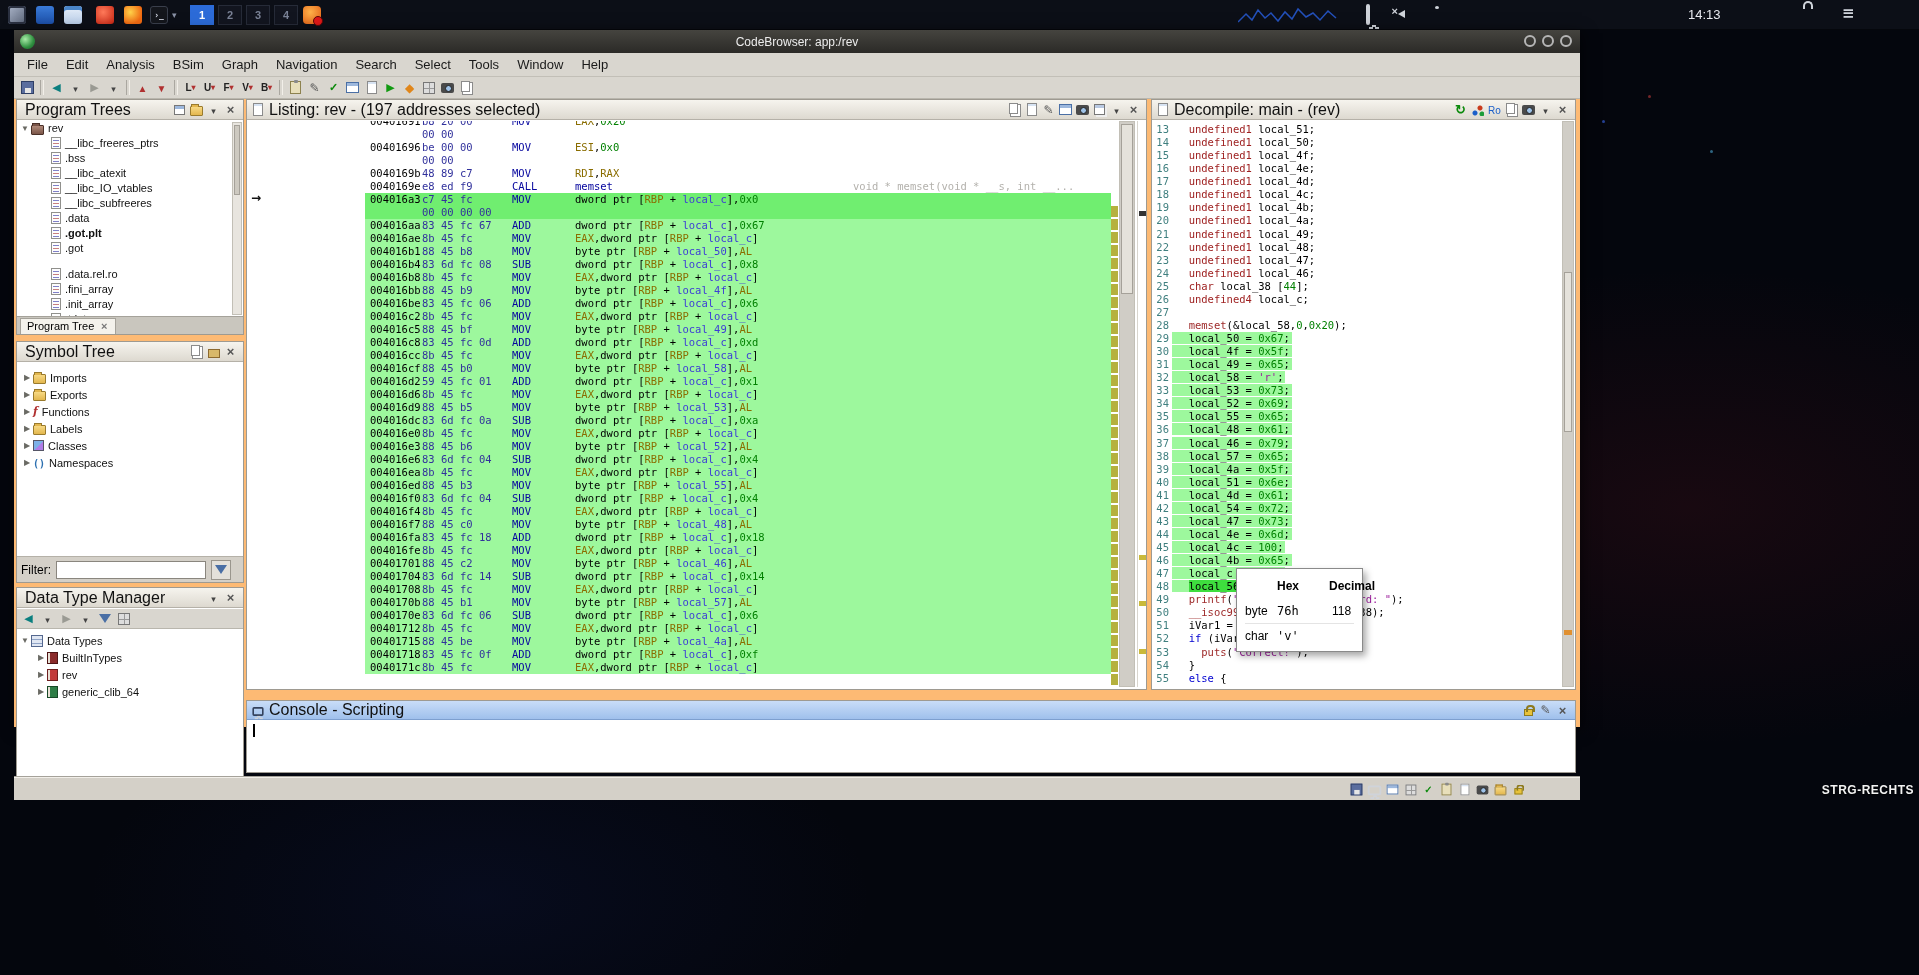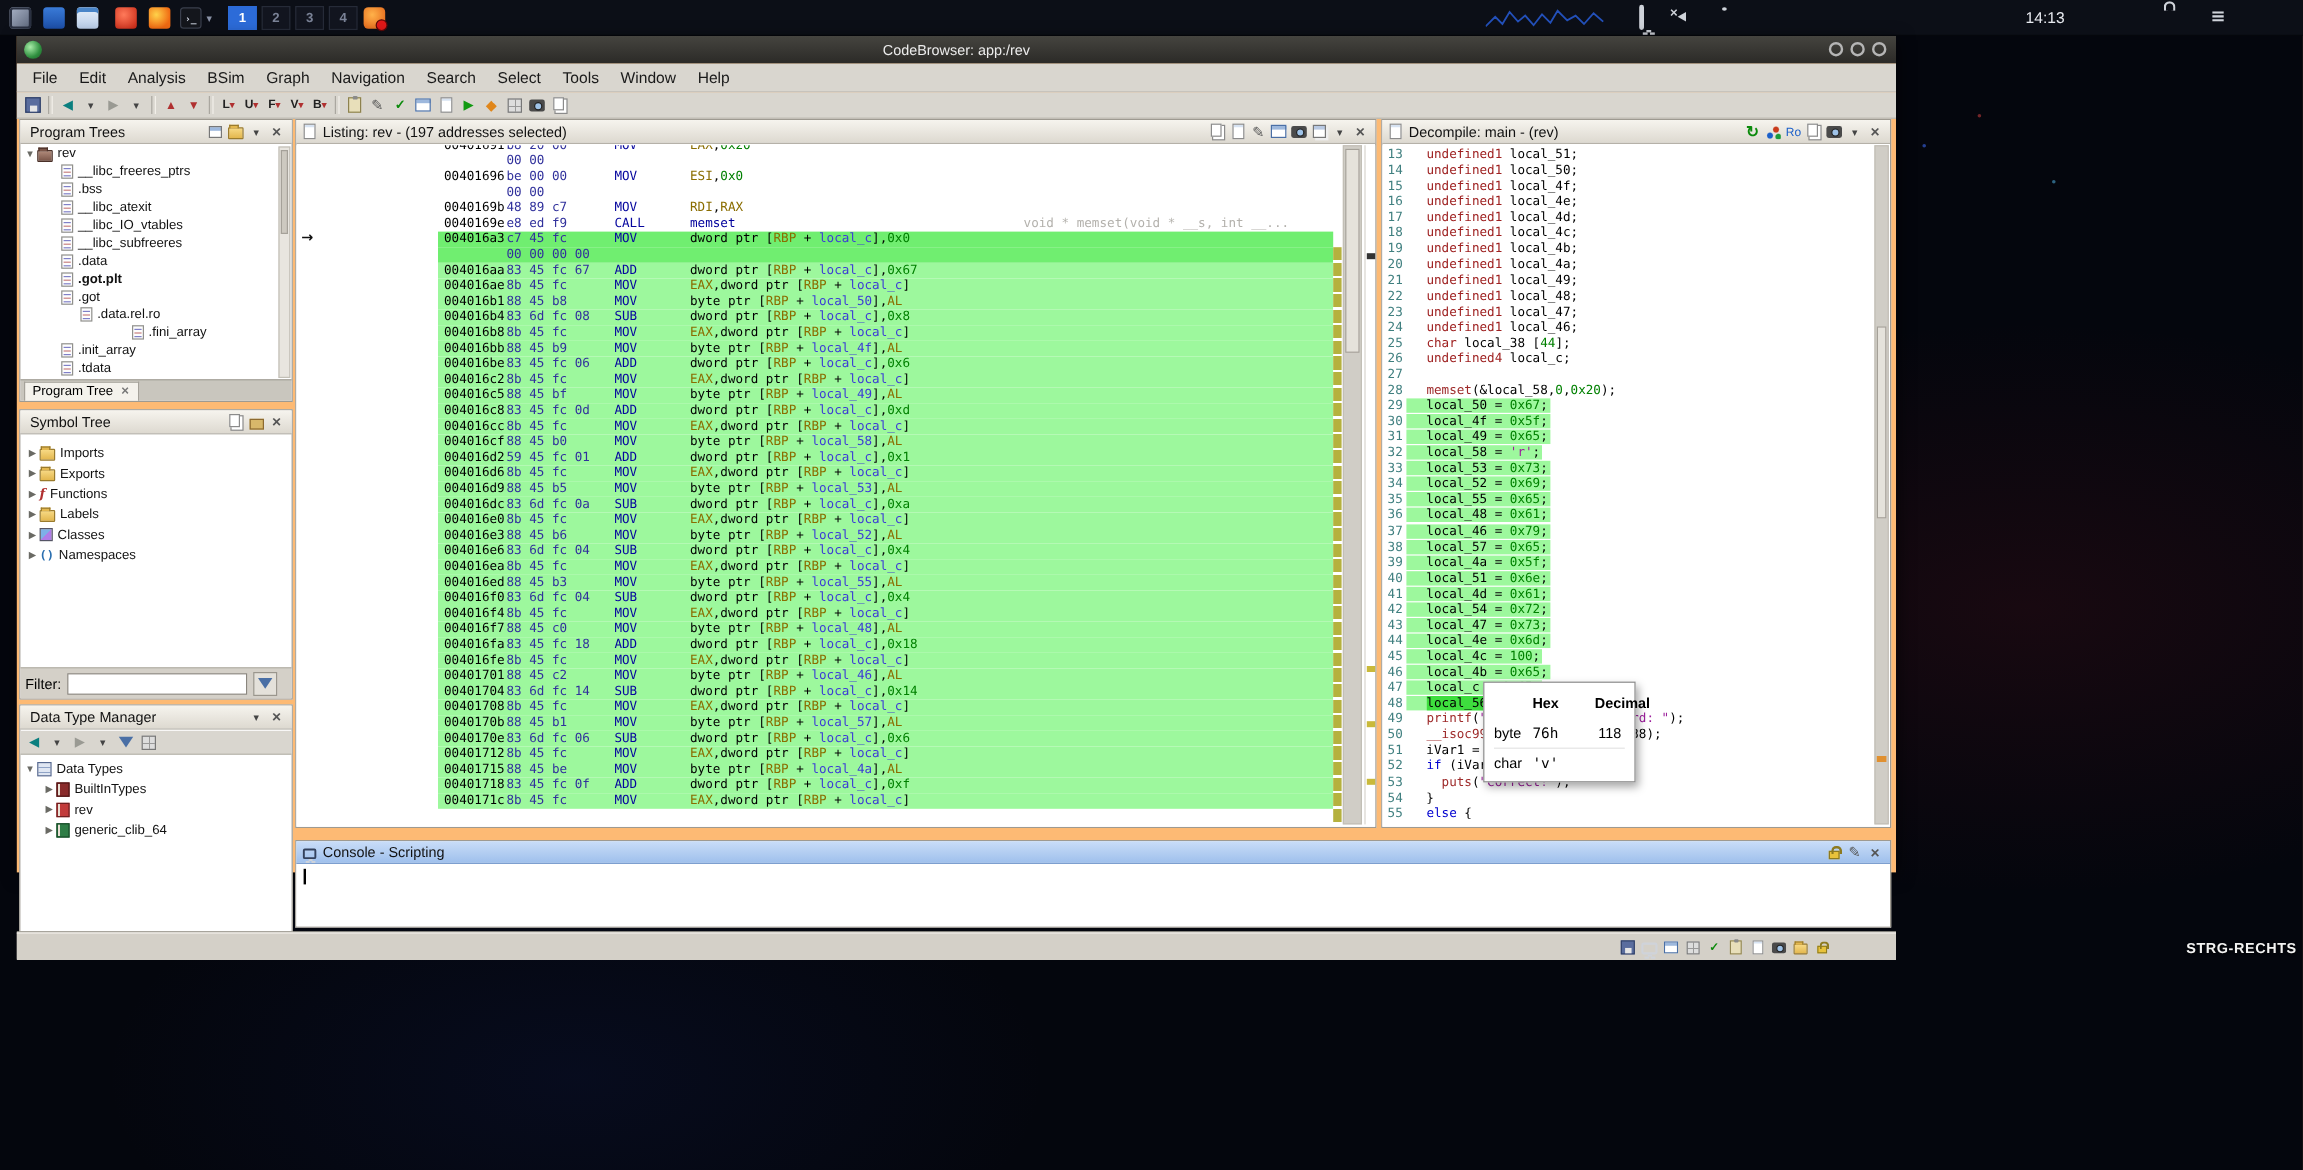--- a/index.html
+++ b/index.html
@@ -97,21 +97,21 @@
 .g-class{width:11px;height:11px;background:linear-gradient(135deg,#7db0e8 50%,#b07de8 50%);border:1px solid #556}
 .g-ns::before{content:"()";font:bold 10px "DejaVu Sans Mono",monospace;color:#2b6fb0}
 .g-stack{width:12px;height:12px;background:repeating-linear-gradient(#dfe6f2 0 3px,#8fa3c6 3px 4px);border:1px solid #55688f}
 .g-book-dark{width:11px;height:12px;background:#8a2b2b;border:1px solid #4e1515;box-shadow:inset 2px 0 0 #e9e1d6}
 .g-book-red{width:11px;height:12px;background:#c23a3a;border:1px solid #6e1f20;box-shadow:inset 2px 0 0 #e9e1d6}
 .g-book-green{width:11px;height:12px;background:#2e7d46;border:1px solid #174a27;box-shadow:inset 2px 0 0 #e9e1d6}
 .g-restore{width:11px;height:10px;border:1px solid #777;background:linear-gradient(#9db8dd,#9db8dd) 0 0/11px 3px no-repeat,#fff}
 
 
 .panel{position:absolute;background:#fff;border:1px solid #9e9a91}
-.phead{height:20px;background:linear-gradient(#f6f4ee,#ddd9d0);border-bottom:1px solid #b5b1a8;display:flex;align-items:center;padding:0 4px;font-size:12px;color:#111;white-space:nowrap}
+.phead{height:20px;background:linear-gradient(#f6f4ee,#ddd9d0);border-bottom:1px solid #b5b1a8;display:flex;align-items:center;padding:0 4px;font-size:16px;color:#111;white-space:nowrap}
 .phead.active{background:linear-gradient(#c9ddf8,#9fc0ec);border-bottom:1px solid #7d9fcf}
 .phead .title{margin-left:4px;overflow:hidden}
 .phead .spacer{flex:1}
 .phead .ic{width:17px;height:16px}
 
 
 .trow{display:flex;align-items:center;height:14.9px;font-size:11px;color:#111;white-space:nowrap}
 .trow .exp{width:12px;text-align:center;color:#6a6a64;font-size:8px;flex:none}
 .trow .tico{margin-right:4px;flex:none;display:inline-flex}
 .st .trow{height:17px}
@@ -369,28 +369,28 @@
           </span>
           <span>.got.plt</span>
         </div>
         <div class="trow" style="padding-left: 22px;">
           <span class="exp"></span>
           <span class="tico">
             <span class="g-page"></span>
           </span>
           <span>.got</span>
         </div>
-        <div class="trow" style="padding-left: 38px;">
+        <div class="trow" style="padding-left: 22px; margin-top: 12px;">
           <span class="exp"></span>
           <span class="tico">
             <span class="g-page"></span>
           </span>
           <span>.data.rel.ro</span>
         </div>
-        <div class="trow" style="padding-left: 22px; justify-content: center;">
+        <div class="trow" style="padding-left: 22px;">
           <span class="exp"></span>
           <span class="tico">
             <span class="g-page"></span>
           </span>
           <span>.fini_array</span>
         </div>
         <div class="trow" style="padding-left: 22px;">
           <span class="exp"></span>
           <span class="tico">
             <span class="g-page"></span>

